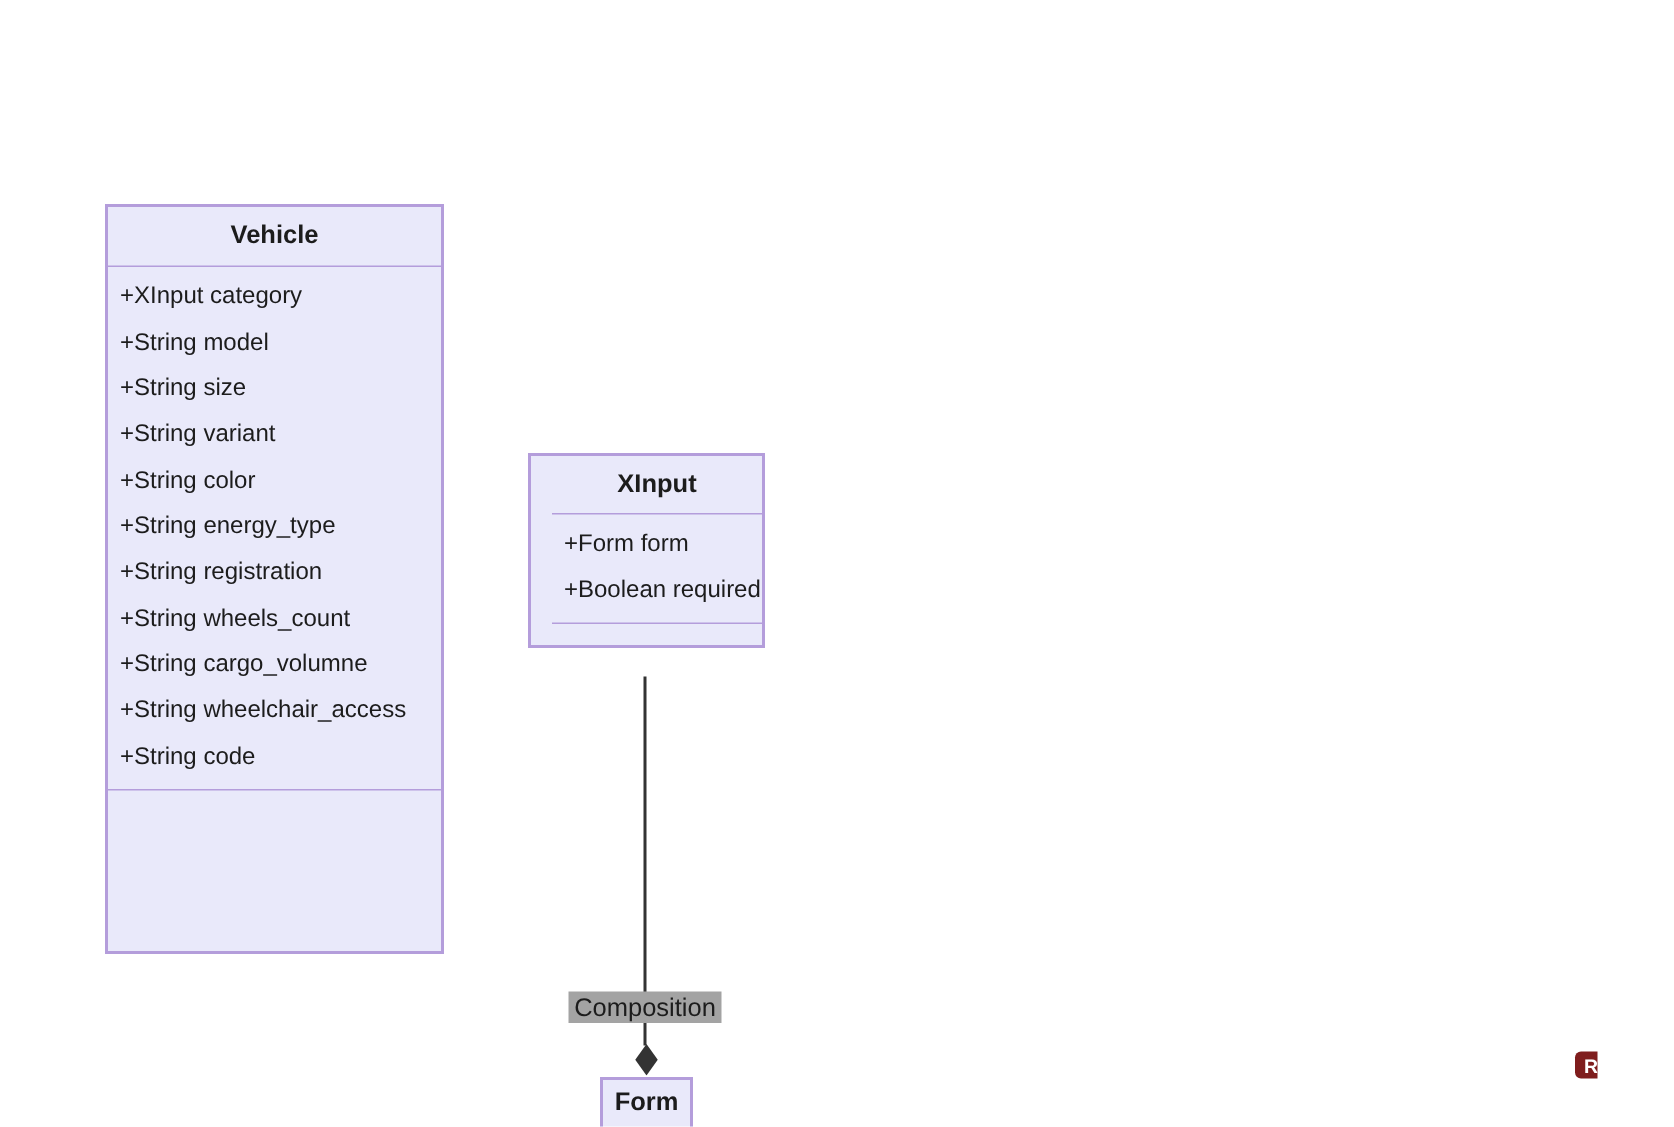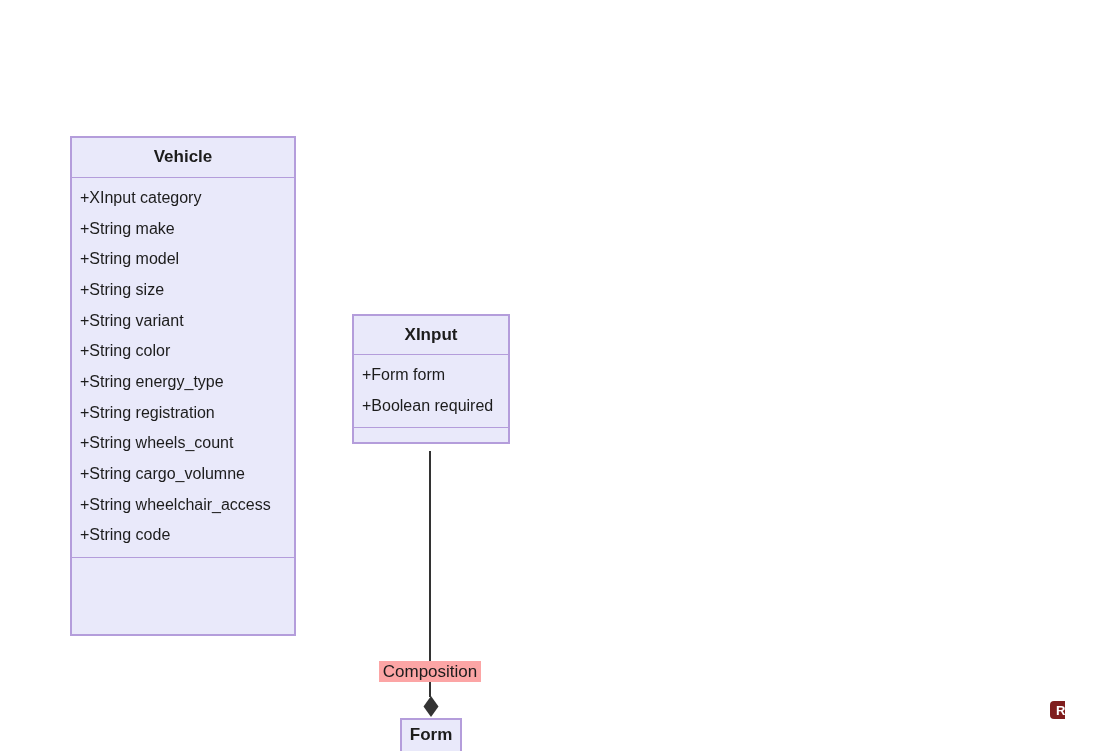--- a/index.html
+++ b/index.html
@@ -27,33 +27,33 @@
     padding:5px 4px 6px 8px;
   }
   .attr-row {
     height:30.7px; display:flex; align-items:center;
     font-size:16px; white-space:nowrap;
   }
   .uml-methods { flex:1 1 auto; }
 
   #vehicle { left:70px;  top:136px; width:226px; height:500px; }
   #vehicle .uml-title { height:39.5px; }
-  #xinput  { left:352px; top:314px; width:158px; height:130px; }
+  #xinput  { left:352px; top:302px; width:158px; height:130px;padding-left:14px; }
   #xinput .uml-title { height:38.5px; }
   #form    { left:400px; top:718px; width:62px;  height:46px; }
   #form .uml-title { border-bottom:none; height:100%; align-items:flex-start; padding-top:5px; }
 
   
   .edge-line {
     position:absolute; left:429px; top:451px; width:2px; height:246px;
     background:#333333;
   }
   .edge-label {
     position:absolute; left:379px; top:661px; width:102px; height:21px;
-    background:#fca5a5; display:flex; align-items:center; justify-content:center;
+    background:#a3a3a3; display:flex; align-items:center; justify-content:center;
     font-size:17px; color:#1c1c1c;
   }
   .edge-diamond { position:absolute; left:423px; top:696px; width:16px; height:21px; }
 
   
   .ctrl {
     position:absolute; background:#7f1d1d; border:none; border-radius:4px;
     display:flex; align-items:center; justify-content:center;
     padding:0; cursor:pointer;
   }
@@ -65,21 +65,20 @@
 </style>
 </head>
 <body>
 
 <div class="canvas">
 
   <div class="uml-node" id="vehicle">
     <div class="uml-title">Vehicle</div>
     <div class="uml-attrs">
       <div class="attr-row">+XInput category</div>
-      <div class="attr-row">+String make</div>
       <div class="attr-row">+String model</div>
       <div class="attr-row">+String size</div>
       <div class="attr-row">+String variant</div>
       <div class="attr-row">+String color</div>
       <div class="attr-row">+String energy_type</div>
       <div class="attr-row">+String registration</div>
       <div class="attr-row">+String wheels_count</div>
       <div class="attr-row">+String cargo_volumne</div>
       <div class="attr-row">+String wheelchair_access</div>
       <div class="attr-row">+String code</div>

